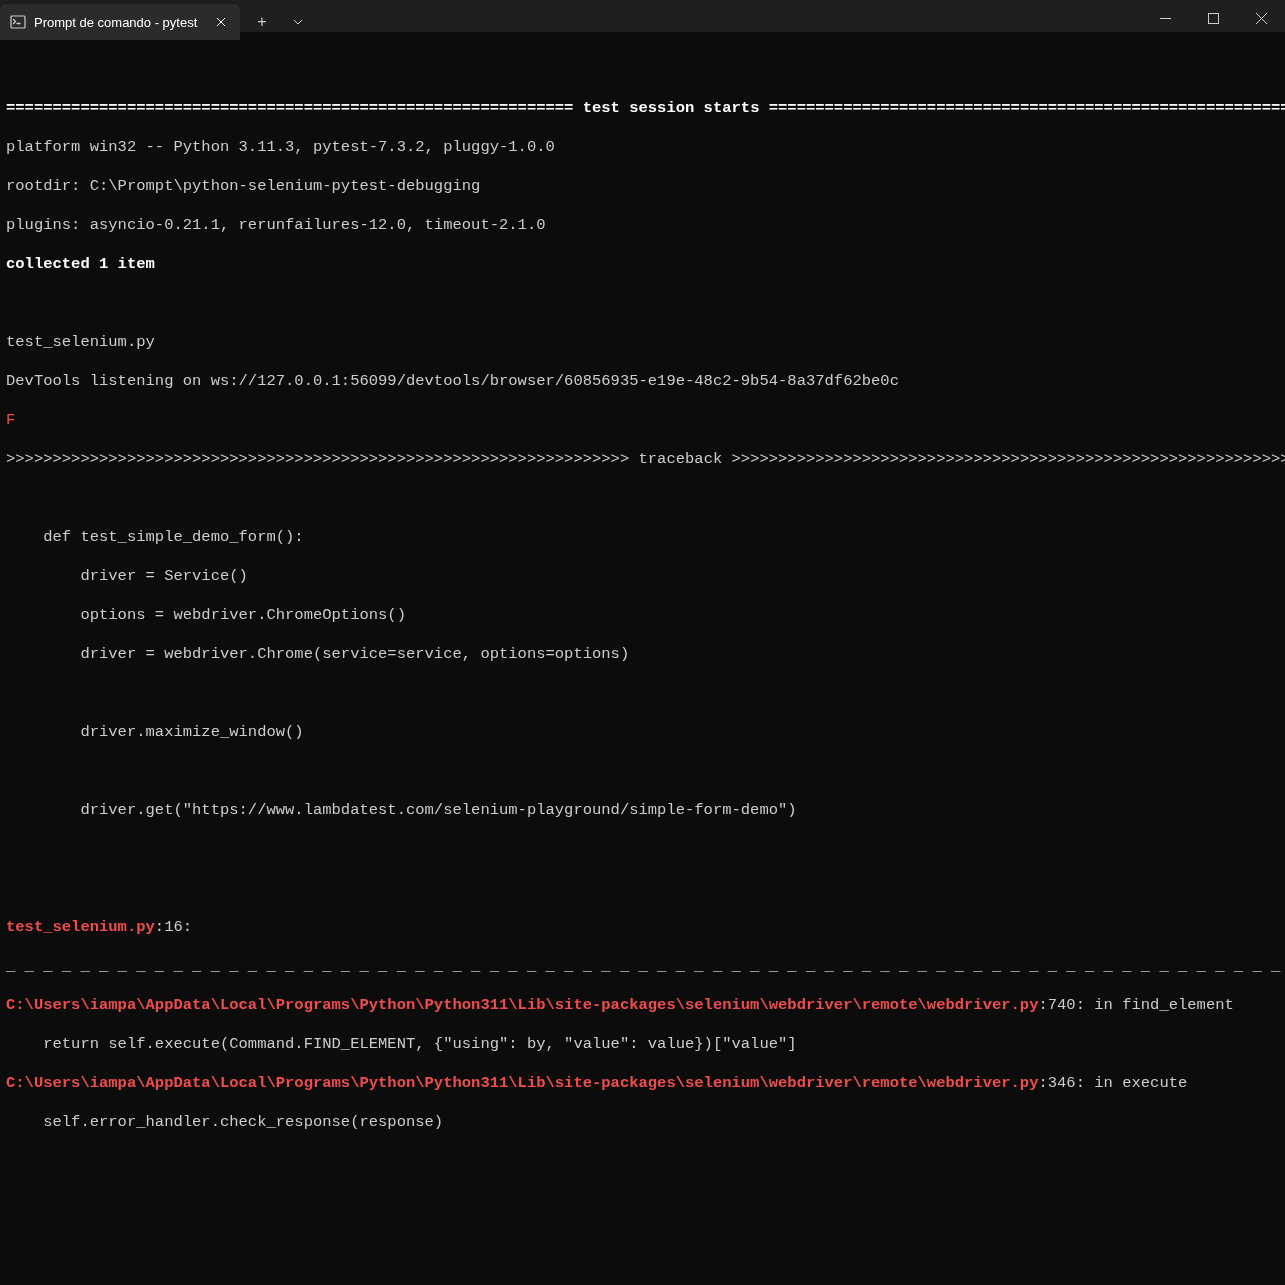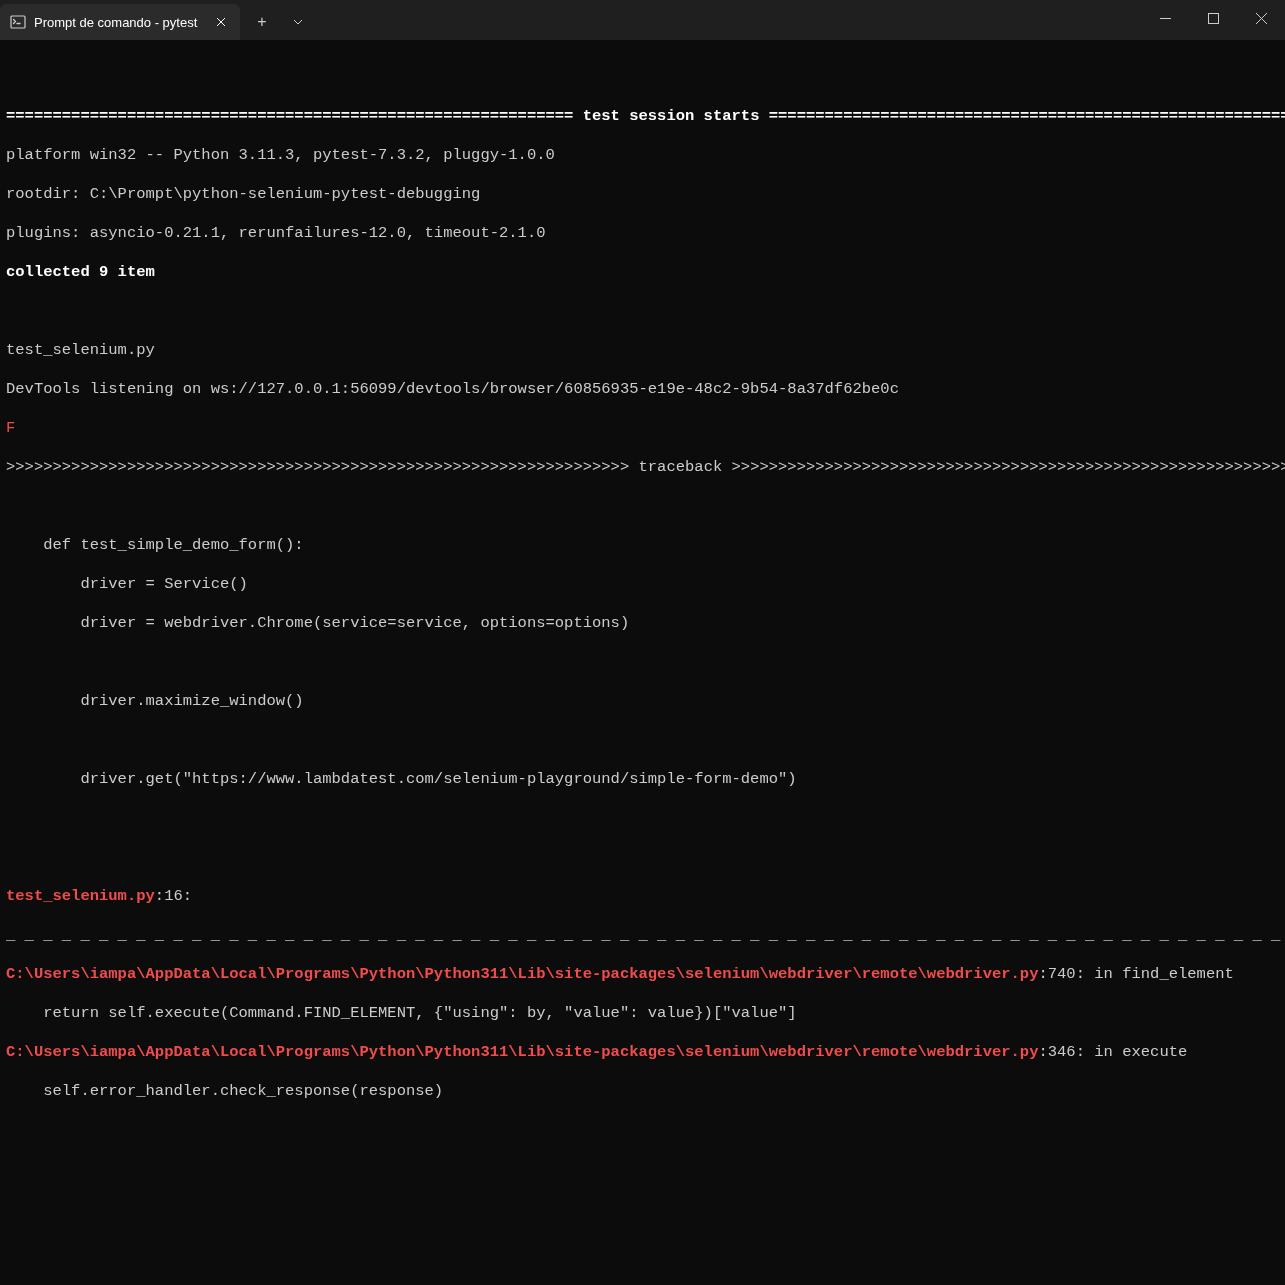--- a/index.html
+++ b/index.html
@@ -6,21 +6,21 @@
   body{
     width:1285px;height:1285px;
     background:#0c0c0c;
     font-family:Consolas,'Courier New',monospace;
     font-size:15.5px;
     color:#ccc;
     overflow:hidden;
   }
   .titlebar{
     display:flex;align-items:flex-start;
-    background:#1f1f1f;height:40px;
+    background:#1f1f1f;height:32px;
   }
   .tab{
     display:flex;align-items:center;
     background:#2b2b2b;
     height:36px;
     margin-top:4px;
     border-radius:6px 6px 0 0;
     padding:0 10px 0 10px;
     min-width:240px;
     color:#fff;
@@ -111,29 +111,30 @@
       </svg>
   </div>
 </div>
 
 <div class="terminal">
 <div class="line"><span> </span></div>
 <div class="line bold-white"><span>============================================================= </span><span>test session starts</span><span> ==============================================================</span></div>
 <div class="line"><span>platform win32 -- Python 3.11.3, pytest-7.3.2, pluggy-1.0.0</span></div>
 <div class="line"><span>rootdir: C:\Prompt\python-selenium-pytest-debugging</span></div>
 <div class="line"><span>plugins: asyncio-0.21.1, rerunfailures-12.0, timeout-2.1.0</span></div>
-<div class="line bold-white"><span>collected 9 item</span></div>
+<div class="line bold-white"><span>collected 1 item</span></div>
 <div class="line"><span> </span></div>
 <div class="line"><span>test_selenium.py </span></div>
 <div class="line"><span>DevTools listening on ws://127.0.0.1:56099/devtools/browser/60856935-e19e-48c2-9b54-8a37df62be0c</span></div>
 <div class="line red"><span>F</span></div>
 <div class="line"><span>&gt;&gt;&gt;&gt;&gt;&gt;&gt;&gt;&gt;&gt;&gt;&gt;&gt;&gt;&gt;&gt;&gt;&gt;&gt;&gt;&gt;&gt;&gt;&gt;&gt;&gt;&gt;&gt;&gt;&gt;&gt;&gt;&gt;&gt;&gt;&gt;&gt;&gt;&gt;&gt;&gt;&gt;&gt;&gt;&gt;&gt;&gt;&gt;&gt;&gt;&gt;&gt;&gt;&gt;&gt;&gt;&gt;&gt;&gt;&gt;&gt;&gt;&gt;&gt;&gt;&gt;&gt; </span><span>traceback</span><span> &gt;&gt;&gt;&gt;&gt;&gt;&gt;&gt;&gt;&gt;&gt;&gt;&gt;&gt;&gt;&gt;&gt;&gt;&gt;&gt;&gt;&gt;&gt;&gt;&gt;&gt;&gt;&gt;&gt;&gt;&gt;&gt;&gt;&gt;&gt;&gt;&gt;&gt;&gt;&gt;&gt;&gt;&gt;&gt;&gt;&gt;&gt;&gt;&gt;&gt;&gt;&gt;&gt;&gt;&gt;&gt;&gt;&gt;&gt;&gt;&gt;&gt;&gt;&gt;&gt;&gt;&gt;&gt;</span></div>
 <div class="line"><span> </span></div>
 <div class="line"><span>    def test_simple_demo_form():</span></div>
 <div class="line"><span>        driver = Service()</span></div>
+<div class="line"><span>        options = webdriver.ChromeOptions()</span></div>
 <div class="line"><span>        driver = webdriver.Chrome(service=service, options=options)</span></div>
 <div class="line"><span> </span></div>
 <div class="line"><span>        driver.maximize_window()</span></div>
 <div class="line"><span> </span></div>
 <div class="line"><span>        driver.get("https://www.lambdatest.com/selenium-playground/simple-form-demo")</span></div>
 <div class="line"><span> </span></div>
 <div class="line"><span> </span></div>
 <div class="line"><span class="red-bold">test_selenium.py</span><span>:16: </span></div>
 <div class="line"><span>_ _ _ _ _ _ _ _ _ _ _ _ _ _ _ _ _ _ _ _ _ _ _ _ _ _ _ _ _ _ _ _ _ _ _ _ _ _ _ _ _ _ _ _ _ _ _ _ _ _ _ _ _ _ _ _ _ _ _ _ _ _ _ _ _ _ _ _ _ _ </span></div>
 <div class="line"><span class="red-bold">C:\Users\iampa\AppData\Local\Programs\Python\Python311\Lib\site-packages\selenium\webdriver\remote\webdriver.py</span><span>:740: in find_element</span></div>

